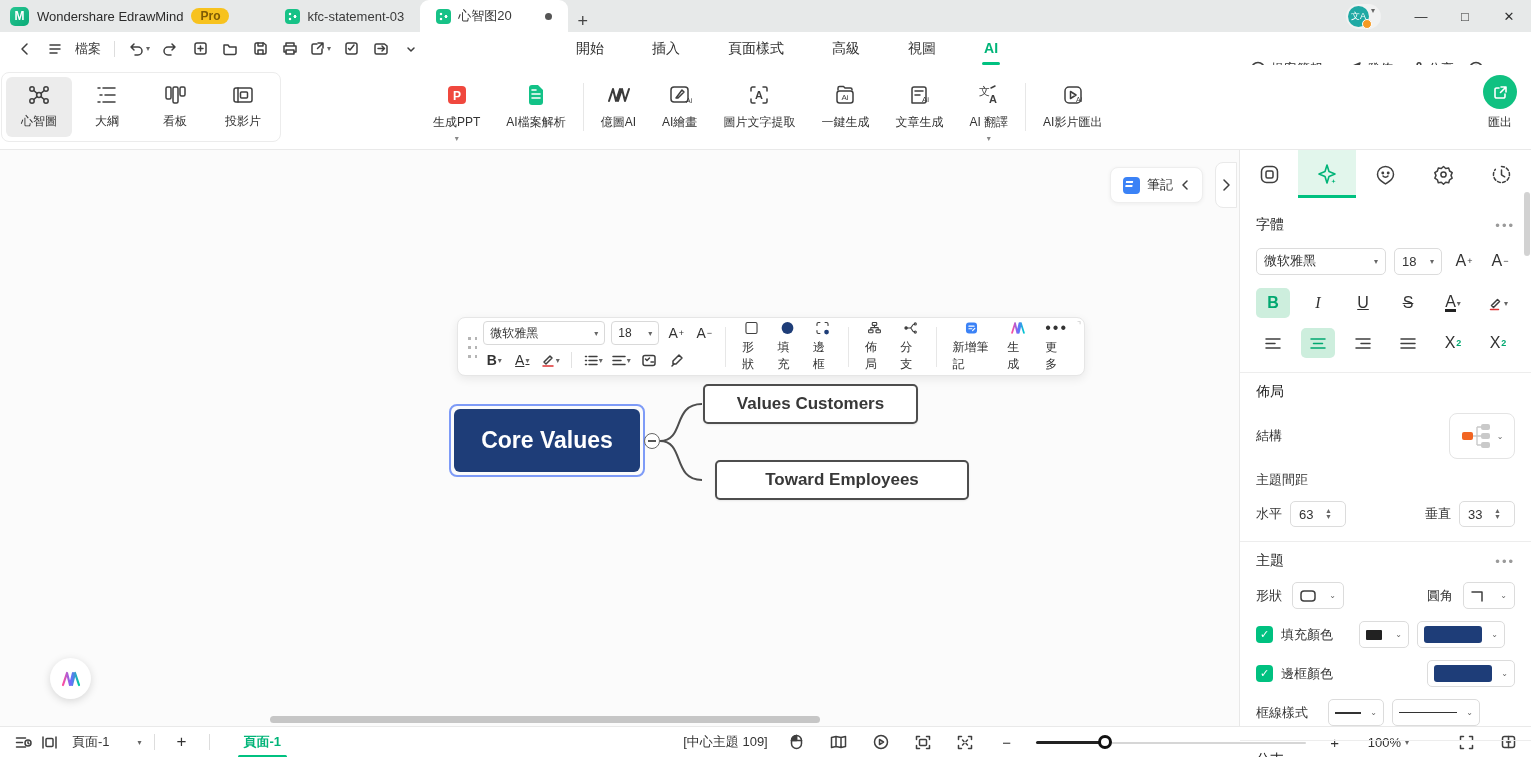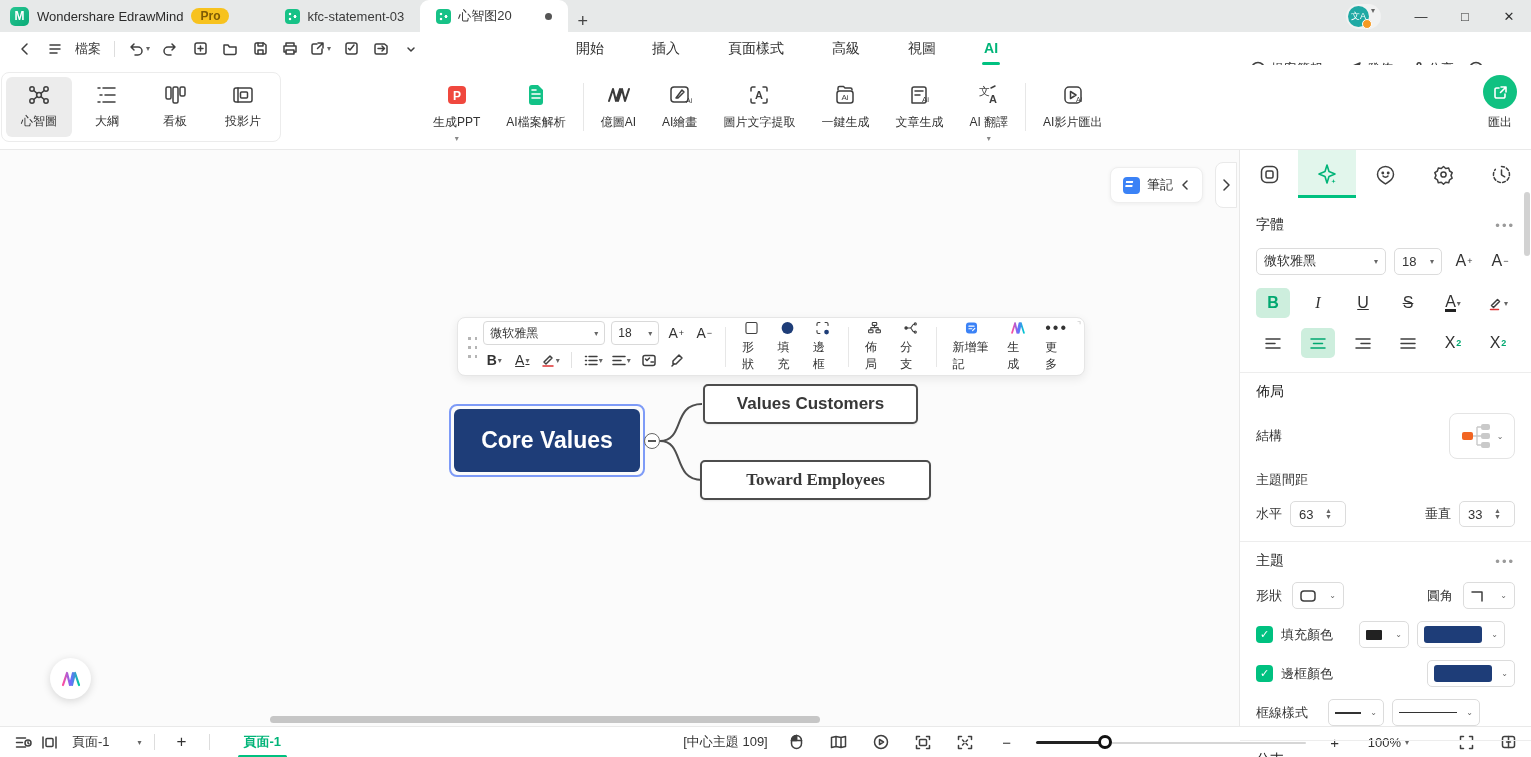--- a/index.html
+++ b/index.html
@@ -544,21 +544,21 @@
       <svg class="map-links" width="1238" height="580">
         <path d="M660 291 C 685 291 672 254 702 254" stroke="#4e4e4e" stroke-width="2" fill="none"></path>
         <path d="M660 291 C 685 291 672 330 702 330" stroke="#4e4e4e" stroke-width="2" fill="none"></path>
       </svg>
 
       <div class="root-sel">
         <div class="root-node">Core Values</div>
       </div>
       <div class="collapse-dot"></div>
       <div class="child-node" style="left:703px; top:234px; width:215px; height:40px;">Values Customers</div>
-      <div class="child-node" style="left:700px; top:310px; width:231px; height:40px;font-family:Liberation Serif, serif;">Toward Employees</div>
+      <div class="child-node" style="left:715px; top:310px; width:254px; height:40px;">Toward Employees</div>
 
       <div class="brand-bubble">
         <svg width="22" height="18" viewBox="0 0 22 18">
             <defs>
               <linearGradient id="mg2" x1="0" y1="0" x2="1" y2="0">
                 <stop offset="0" stop-color="#ff4d9e"></stop>
                 <stop offset="0.5" stop-color="#6d6bff"></stop>
                 <stop offset="1" stop-color="#00c8a0"></stop>
               </linearGradient>
             </defs>

